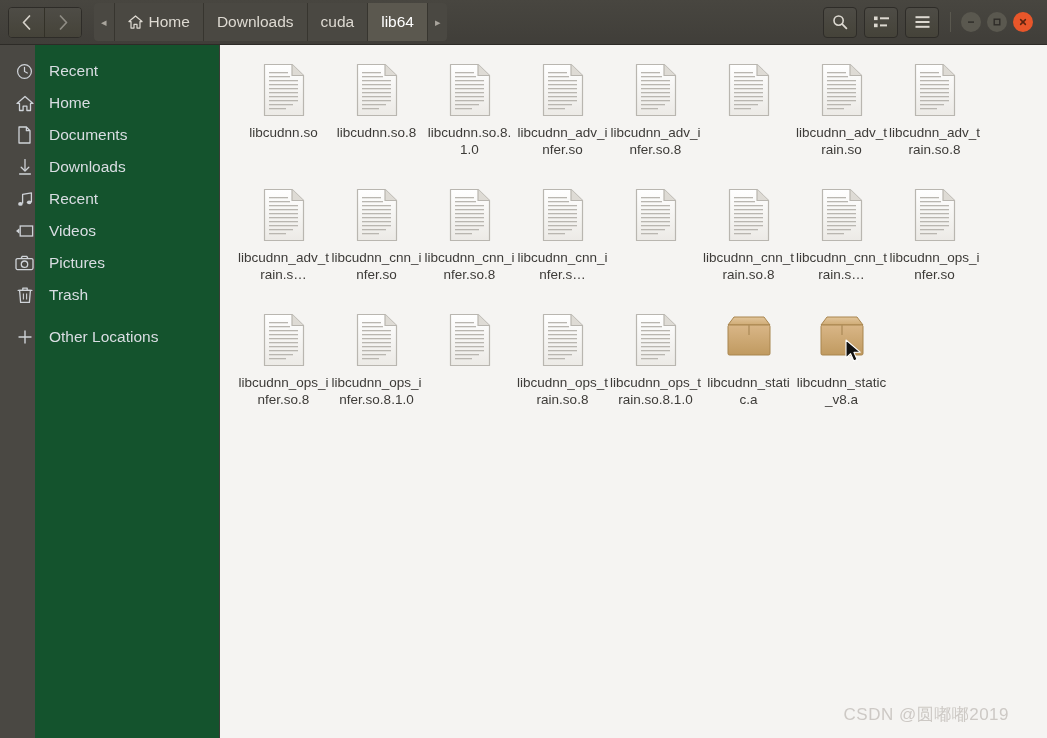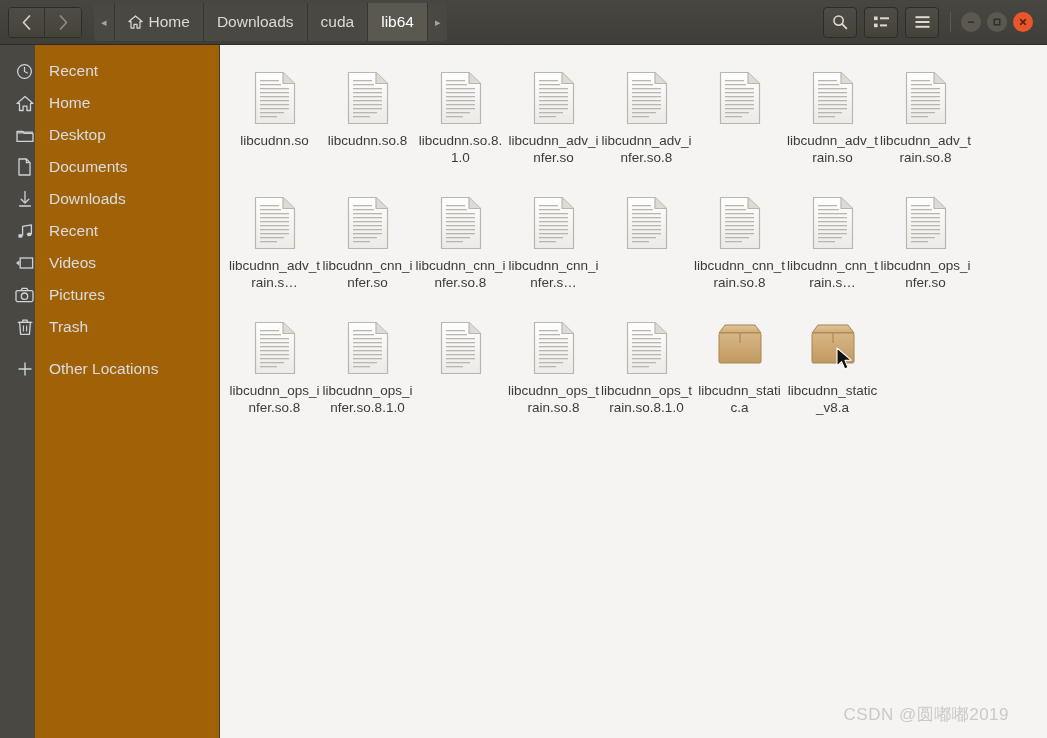--- a/index.html
+++ b/index.html
@@ -82,21 +82,21 @@
   .wbtn.close { background: #e8562a; }
   .wbtn svg { display: block; }
 
   
   .body { flex: 1 1 auto; display: flex; min-height: 0; }
 
   .railstrip { width: 35px; flex: 0 0 35px; background: #4a4843; }
 
   .sidebar {
     width: 185px; flex: 0 0 185px;
-    background: #a16207;
+    background: #14532d;
     padding-top: 10px;
     border-right: 1px solid #3e3c36;
     position: relative;
   }
   .side-item {
     height: 32px;
     display: flex; align-items: center;
     color: #d9dde2;
     font-size: 15.5px;
     cursor: default;
@@ -111,21 +111,22 @@
   }
   .side-item .s-lbl { padding-left: 0px; }
   .side-gap { height: 10px; }
 
   
   .filearea {
     flex: 1 1 auto;
     background: #f5f4f2;
     position: relative;
     overflow: hidden;
-    padding: 20px 0 0 8px;
+    padding: 12px 0 0 8px;
+    margin-left: 9px;
   }
   .grid {
     display: grid;
     grid-template-columns: repeat(8, 93px);
     grid-auto-rows: 125px;
     column-gap: 0px;
     row-gap: 0px;
   }
   .fileitem {
     width: 93px;
@@ -255,29 +256,20 @@
 
       <div class="side-item">
         <span class="s-ico">
           <svg width="18" height="17" viewBox="0 0 18 17" aria-hidden="true">
             <path d="M9 1.5 L17 8.4 H14.5 V15.5 H10.9 V11.2 H7.1 V15.5 H3.5 V8.4 H1 Z" fill="none" stroke="#cfd3d8" stroke-width="1.3" stroke-linejoin="round"></path>
           </svg>
         </span>
         <span class="s-lbl">Home</span>
       </div>
 
-      <div class="side-item">
-        <span class="s-ico">
-          <svg width="18" height="15" viewBox="0 0 18 15" aria-hidden="true">
-            <path d="M1 3.4 H6.8 L8.4 5.4 H17 V13.4 H1 Z" fill="none" stroke="#cfd3d8" stroke-width="1.3" stroke-linejoin="round"></path>
-            <rect x="1" y="3.4" width="16" height="2.2" fill="#cfd3d8" opacity="0.75"></rect>
-          </svg>
-        </span>
-        <span class="s-lbl">Desktop</span>
-      </div>
 
       <div class="side-item">
         <span class="s-ico">
           <svg width="15" height="18" viewBox="0 0 15 18" aria-hidden="true">
             <path d="M2 1 H9.4 L13 4.7 V17 H2 Z" fill="none" stroke="#cfd3d8" stroke-width="1.3" stroke-linejoin="round"></path>
             <path d="M9.4 1 V4.7 H13" fill="none" stroke="#cfd3d8" stroke-width="1.3" stroke-linejoin="round"></path>
           </svg>
         </span>
         <span class="s-lbl">Documents</span>
       </div>

